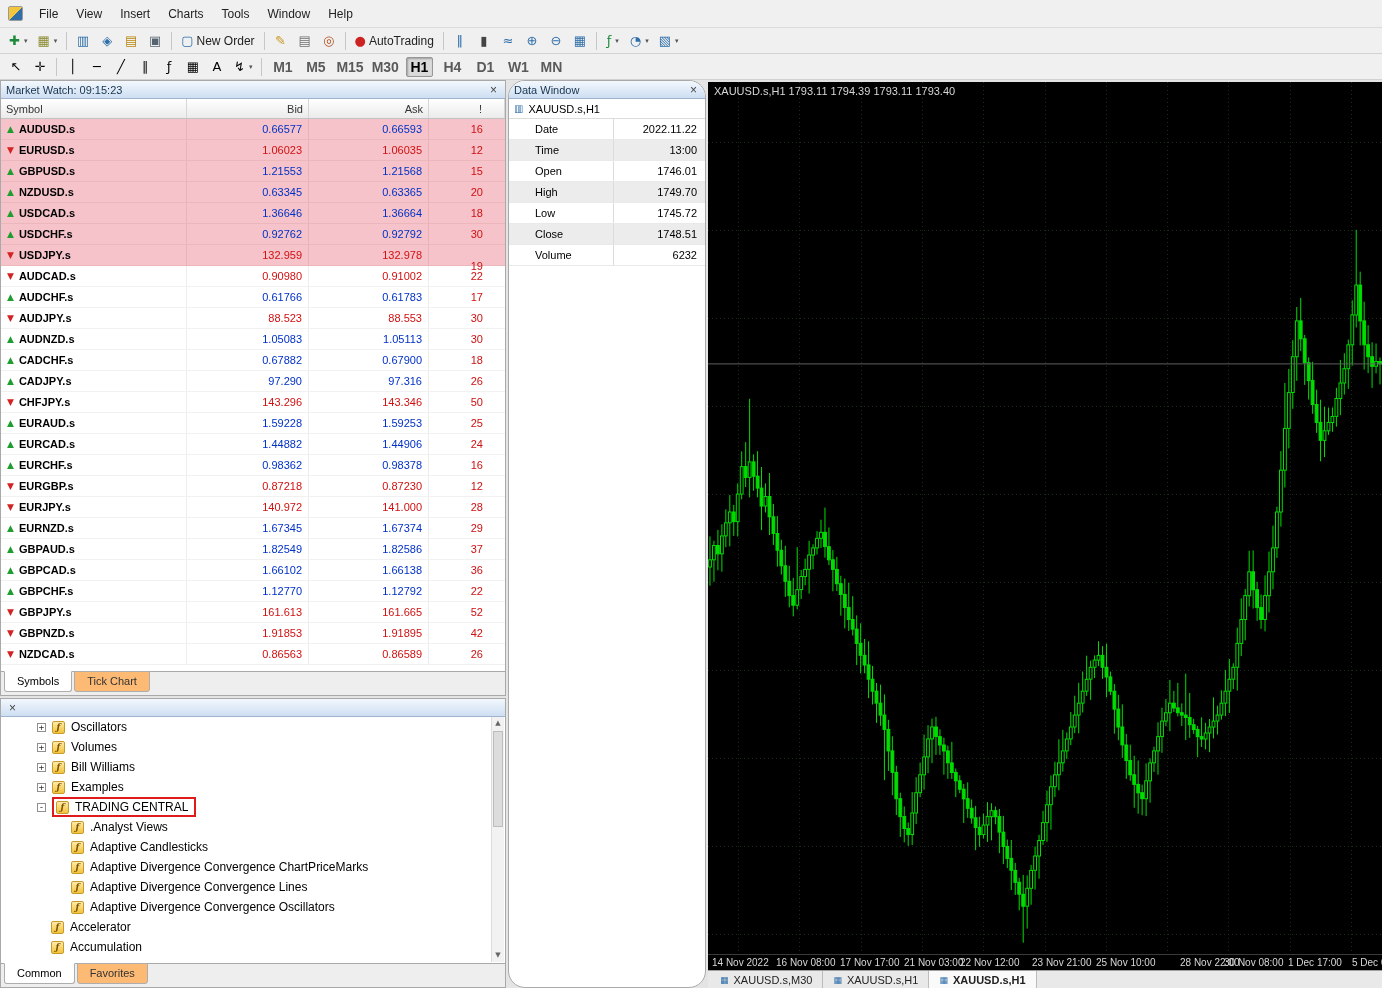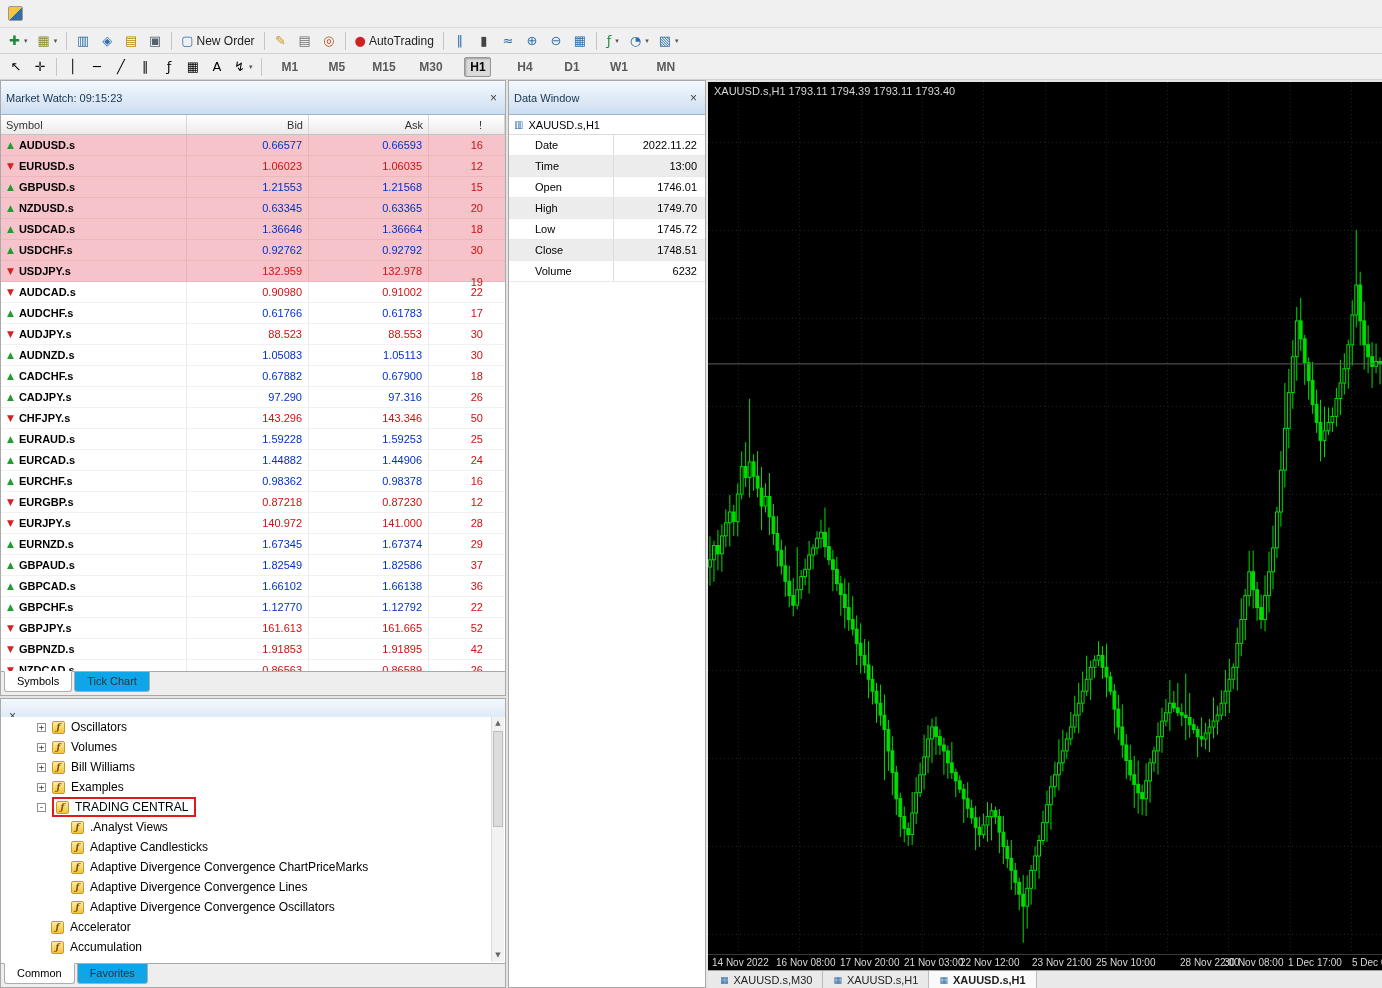--- a/index.html
+++ b/index.html
@@ -12,30 +12,30 @@
   .app-icon{width:15px;height:15px;margin:0 7px 0 4px;background:linear-gradient(135deg,#f4c63d 0 50%,#2f6ea8 50% 100%);border:1px solid #9a9a9a;border-radius:2px;}
   .menu-item{padding:5px 9px;font-size:12px;color:#222;}
   .toolbar{position:absolute;left:0;width:100%;height:26px;background:#f0f0f0;border-bottom:1px solid #d2d2d2;display:flex;align-items:center;padding:0 4px;}
   #toolbar-main{top:28px;}
   #toolbar-tools{top:54px;}
   .tb-btn{height:22px;min-width:22px;display:flex;align-items:center;justify-content:center;padding:0 3px;margin:0 1px;border:1px solid transparent;border-radius:2px;gap:3px;}
   .tb-glyph{font-family:"DejaVu Sans",sans-serif;font-size:13px;line-height:1;}
   .tb-label{font-size:12px;color:#222;white-space:nowrap;}
   .tb-dd{font-size:7px;color:#555;margin-left:1px;font-family:"DejaVu Sans",sans-serif;}
   .tb-sep{width:1px;height:18px;background:#c6c6c6;margin:0 4px;flex:0 0 1px;}
-  .tf-btn{height:20px;min-width:27px;display:flex;align-items:center;justify-content:center;font-size:12px;font-weight:bold;color:#5a5a5a;border:1px solid transparent;border-radius:2px;margin:0 10px;}
+  .tf-btn{height:20px;min-width:27px;display:flex;align-items:center;justify-content:center;font-size:14px;font-weight:bold;color:#5a5a5a;border:1px solid transparent;border-radius:2px;margin:0 3px;}
   .tf-btn.active{background:#dadada;border:1px solid #979797;box-shadow:inset 1px 1px 2px rgba(0,0,0,.28);color:#000;}
 
   
   .panel{position:absolute;background:#fff;border:1px solid #a9a9a9;overflow:hidden;}
-  .panel-header{height:34px;background:linear-gradient(#f3f8fd,#cddef2);border-bottom:1px solid #9fb4cc;display:flex;align-items:center;font-size:11px;color:#17344f;padding:0 5px;}
+  .panel-header{height:18px;background:linear-gradient(#f3f8fd,#cddef2);border-bottom:1px solid #9fb4cc;display:flex;align-items:center;font-size:11px;color:#17344f;padding:0 5px;}
   .panel-title{flex:1;white-space:nowrap;}
   .panel-close{font-size:12px;color:#444;padding:0 3px;line-height:1;}
   .panel-tabs{position:absolute;left:0;bottom:0;width:100%;height:24px;background:#eeeeee;border-top:1px solid #a9a9a9;display:flex;align-items:flex-start;padding:0 3px;}
-  .ptab{margin-top:-1px;padding:3px 12px 4px;font-size:11px;color:#333;background:#0ea5e9;border:1px solid #adadad;border-top:1px solid #adadad;border-radius:0 0 3px 3px;margin-right:2px;white-space:nowrap;}
+  .ptab{margin-top:-1px;padding:3px 12px 4px;font-size:11px;color:#333;background:#fdba74;border:1px solid #adadad;border-top:1px solid #adadad;border-radius:0 0 3px 3px;margin-right:2px;white-space:nowrap;}
   .ptab.active{background:#fff;border-top:1px solid #fff;color:#000;}
 
   
   #market-watch{left:0;top:80px;width:506px;height:616px;}
   .mw-colhead{display:flex;height:20px;border-bottom:1px solid #c2c2c2;background:linear-gradient(#ffffff,#ebebeb);font-size:11px;color:#333;}
   .mw-colhead .c{border-right:1px solid #d6d6d6;display:flex;align-items:center;padding:0 5px;}
   .c-symbol{width:186px;}
   .c-bid{width:122px;justify-content:flex-end;}
   .c-ask{width:120px;justify-content:flex-end;}
   .c-spread{flex:1;justify-content:flex-end;padding-right:22px !important;}
@@ -59,21 +59,21 @@
   .nav-item{display:flex;align-items:center;height:20px;font-size:12px;color:#000;white-space:nowrap;}
   .nav-expander{width:9px;height:9px;border:1px solid #8f8f8f;background:#fff;font-size:9px;line-height:7px;text-align:center;color:#333;margin-right:6px;flex:0 0 9px;font-family:"DejaVu Sans Mono",monospace;}
   .nav-ficon{width:13px;height:13px;background:linear-gradient(#ffeaa9,#f2c43c);border:1px solid #c79b2b;border-radius:2px;font-size:9px;font-style:italic;font-weight:bold;color:#7c5300;display:flex;align-items:center;justify-content:center;margin-right:6px;flex:0 0 13px;font-family:"DejaVu Serif",serif;}
   .red-box{display:flex;align-items:center;height:20px;border:2px solid #e01b1b;padding:0 6px 0 2px;}
   .nav-scroll{position:absolute;top:18px;right:1px;width:13px;bottom:25px;background:#f2f2f2;border-left:1px solid #dcdcdc;}
   .nav-scroll .arr{height:13px;font-size:7px;color:#666;text-align:center;line-height:13px;font-family:"DejaVu Sans",sans-serif;}
   .nav-scroll .arr.down{position:absolute;bottom:0;left:0;right:0;}
   .nav-scroll .thumb{position:absolute;top:14px;left:1px;right:1px;height:96px;background:#dcdcdc;border:1px solid #bdbdbd;}
 
   
-  #data-window{left:508px;top:80px;width:198px;height:908px;}
+  #data-window{left:508px;top:80px;width:198px;height:908px;border-radius:17px;}
   .dw-symbol{display:flex;align-items:center;height:20px;border-bottom:1px solid #dcdcdc;padding-left:5px;font-size:11px;gap:5px;color:#000;}
   .dw-chart-icon{font-size:10px;color:#2f6ea8;font-family:"DejaVu Sans",sans-serif;}
   .dw-row{display:flex;height:21px;font-size:11px;align-items:stretch;border-bottom:1px solid #e9e9e9;background:#fff;}
   .dw-row.alt{background:#ececec;}
   .dw-label{width:105px;padding-left:26px;border-right:1px solid #dcdcdc;display:flex;align-items:center;color:#000;}
   .dw-value{flex:1;display:flex;align-items:center;justify-content:flex-end;padding-right:8px;color:#000;}
 
   
   #chart{position:absolute;left:708px;top:82px;width:674px;height:906px;background:var(--chart-bg);}
   #chart-plot{position:absolute;left:0;top:0;width:674px;height:872px;overflow:hidden;}
@@ -85,20 +85,29 @@
   .ctab.active{background:#fafafa;font-weight:bold;}
   .ctab-icon{font-size:9px;color:#2f6ea8;font-family:"DejaVu Sans",sans-serif;}
 </style>
 </head>
 <body>
 
 <div id="app">
 
   <div class="menu-bar">
     <span class="app-icon"></span>
+    <div id="menu-items" style="display:flex;">
+        <div class="menu-item">File</div>
+        <div class="menu-item">View</div>
+        <div class="menu-item">Insert</div>
+        <div class="menu-item">Charts</div>
+        <div class="menu-item">Tools</div>
+        <div class="menu-item">Window</div>
+        <div class="menu-item">Help</div>
+      </div>
   </div>
 
   <div class="toolbar" id="toolbar-main">
       <div class="tb-btn">
         <span class="tb-glyph" style="color: rgb(29, 138, 60);">✚</span>
         <span class="tb-dd">▾</span>
       </div>
       <div class="tb-btn">
         <span class="tb-glyph" style="color: rgb(138, 138, 46);">▦</span>
         <span class="tb-dd">▾</span>
@@ -944,21 +953,21 @@
           <line x1="668.0529411764707" y1="261.5" x2="668.0529411764707" y2="291.3" stroke="#00dd00" stroke-width="1"></line>
           <rect x="666.7" y="279.5" width="2.8" height="4.8" fill="#000000" stroke="#00dd00" stroke-width="1"></rect>
           <line x1="672.0176470588235" y1="275.5" x2="672.0176470588235" y2="302.4" stroke="#00dd00" stroke-width="1"></line>
           <rect x="670.6" y="279.5" width="2.8" height="2.4" fill="#00dd00" stroke="#00dd00" stroke-width="1"></rect>
           <line x1="0" y1="281.9" x2="674" y2="281.9" stroke="#5f5f5f" stroke-width="1"></line>
         </svg>
     </div>
     <div id="date-axis">
         <span class="date-label" style="left: 4px;">14 Nov 2022</span>
         <span class="date-label" style="left: 68px;">16 Nov 08:00</span>
-        <span class="date-label" style="left: 132px;">17 Nov 20:00</span>
+        <span class="date-label" style="left: 132px;">17 Nov 17:00</span>
         <span class="date-label" style="left: 196px;">21 Nov 03:00</span>
         <span class="date-label" style="left: 252px;">22 Nov 12:00</span>
         <span class="date-label" style="left: 324px;">23 Nov 21:00</span>
         <span class="date-label" style="left: 388px;">25 Nov 10:00</span>
         <span class="date-label" style="left: 472px;">28 Nov 22:00</span>
         <span class="date-label" style="left: 516px;">30 Nov 08:00</span>
         <span class="date-label" style="left: 580px;">1 Dec 17:00</span>
         <span class="date-label" style="left: 644px;">5 Dec 03:00</span>
       </div>
     <div id="chart-tabbar">

